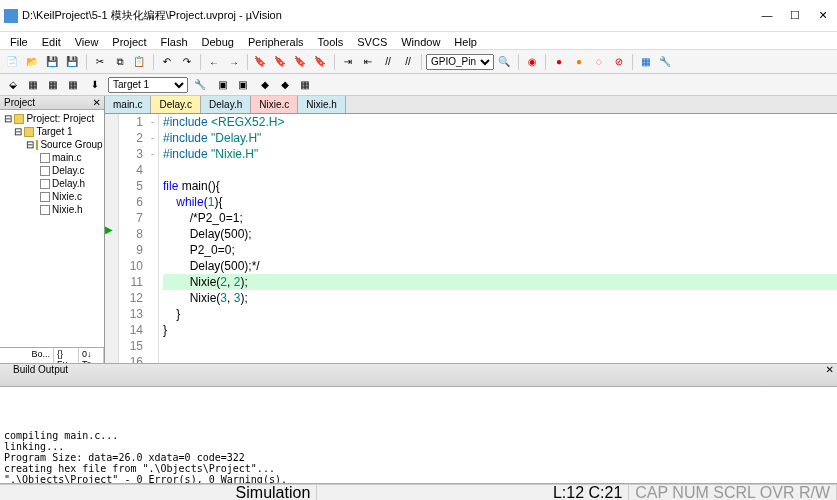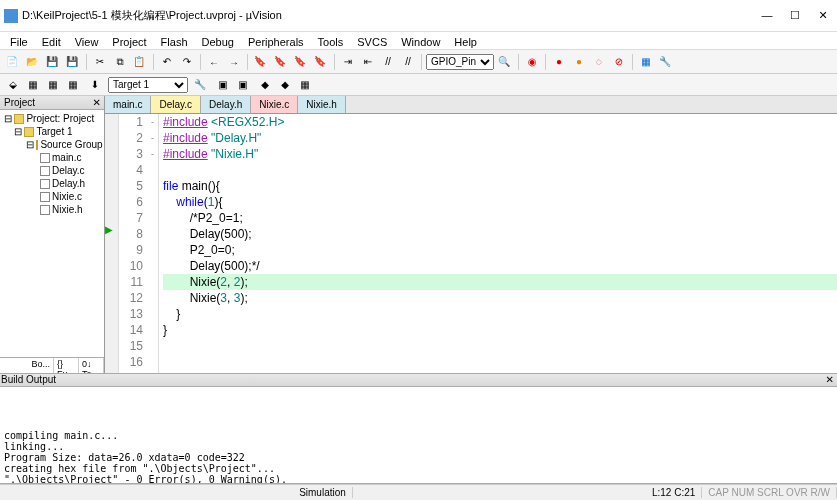--- a/index.html
+++ b/index.html
@@ -41,25 +41,25 @@
 .code { flex: 1; display: flex; background: #fff; font-family: Consolas, monospace; font-size: 12px; position:relative; overflow:hidden;}
 .brk { width: 14px; background: #f0f0f0; border-right:1px solid #ddd;}
 .lines { width: 28px; background: #fff; text-align: right; color: #808080; padding-right: 4px; line-height: 16px; }
 .fold { width: 12px; background: #fff; border-right: 1px solid #ddd; line-height:16px; text-align:center; color:#888; font-size:9px;}
 .src { flex: 1; padding-left: 4px; line-height: 16px; white-space: pre; }
 .src .hl { background: #d2fadc; display:block; }
 .kw { color: #0000ff; }
 .str { color: #008080; }
 .num { color: #008080; }
 .cmt { color: #000000; }
-.pp { color: #a21caf; text-decoration: underline; }
-.out-title { height: 14px; background: linear-gradient(#e8e8e8,#d8d8d8); font-size: 10px; padding-left: 1px; border-top: 1px solid #aaa; border-bottom:1px solid #aaa; display:flex; justify-content:space-between;}
+.pp { color: #0369a1; }
+.out-title { height: 24px; background: linear-gradient(#e8e8e8,#d8d8d8); font-size: 10px; padding-left: 13px; border-top: 1px solid #aaa; border-bottom:1px solid #aaa; display:flex; justify-content:space-between;}
 .out-title .x{padding-right:3px;}
 .output { height: 56px; background: #fff; font-family: Consolas, monospace; font-size: 10px; padding: 2px 4px; white-space: pre; overflow: auto; border-bottom:1px solid #aaa;margin-top:41px;}
-.status { height: 16px; background: #f0f0f0; display: flex; align-items: center; font-size: 10px; border-top: 1px solid #ccc; }
+.status { height: 16px; background: #f0f0f0; display: flex; align-items: center; font-size: 16px; border-top: 1px solid #ccc; }
 .status .seg { padding: 0 6px; border-right: 1px solid #ccc; }
 .status .fill { flex: 1; }
 .arrow { color:#0a0; position:absolute; left:0; top:110px; font-size:10px;}
 </style>
 </head>
 <body>
 
 <div class="titlebar">
   <span class="icon"></span>
   <span class="title">D:\KeilProject\5-1 模块化编程\Project.uvproj - µVision</span>

